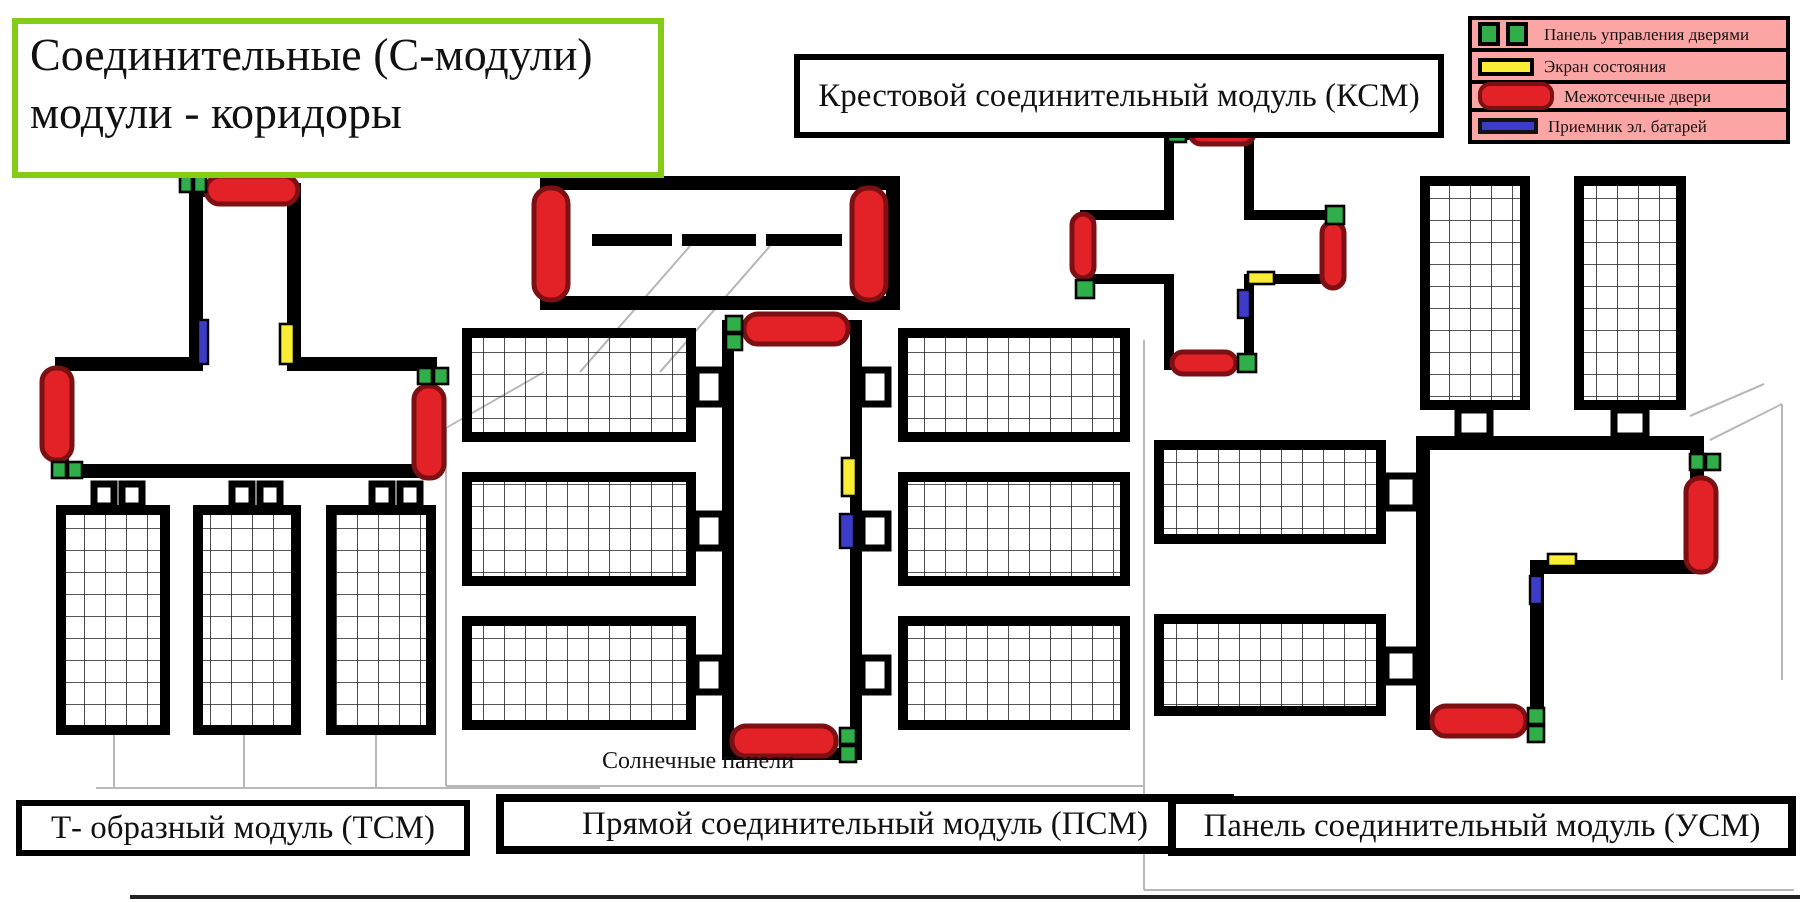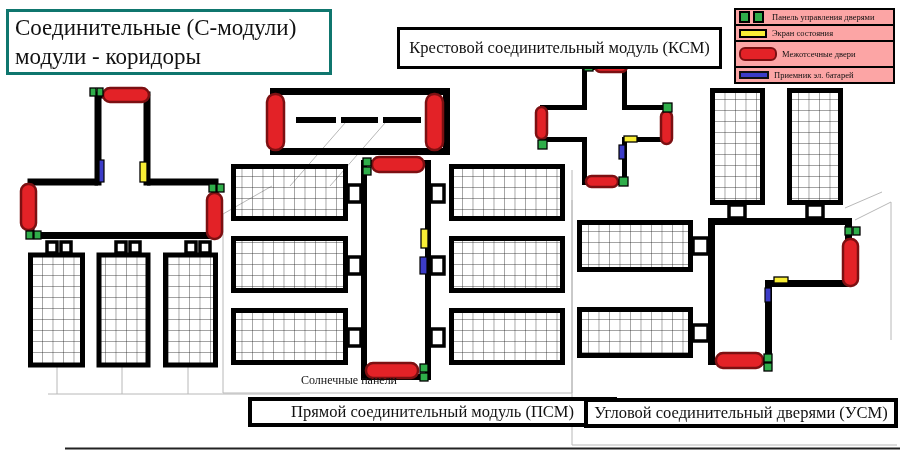--- a/index.html
+++ b/index.html
@@ -1,33 +1,33 @@
 <!DOCTYPE html>
 <html><head>
 <meta charset="utf-8">
 <style>
   html,body{margin:0;padding:0;background:#fff;}
   .canvas{position:relative;width:900px;height:451px;background:#ffffff;overflow:hidden;
           font-family:"Liberation Serif","DejaVu Serif",serif;color:#111;}
   .art{position:absolute;left:0;top:0;}
   .box{position:absolute;background:#fff;border:3px solid #000;box-sizing:border-box;
        display:flex;align-items:center;justify-content:center;white-space:nowrap;}
-  .title-box{position:absolute;left:6px;top:9px;width:326px;height:66px;background:#fff;
-             border:3px solid #0f766e;box-sizing:border-box;padding:2px 6px;line-height:1.25;}
+  .title-box{position:absolute;left:6px;top:9px;width:326px;height:80px;background:#fff;
+             border:3px solid #84cc16;box-sizing:border-box;padding:2px 6px;line-height:1.25;}
   .title-box .tl{font-size:23px;}
   .module-label{font-size:16.5px;}
   .ksm-label{left:397px;top:27px;width:325px;height:42px;}
   .tsm-label{left:8px;top:400px;width:227px;height:28px;}
   .psm-label{left:248px;top:397px;width:369px;height:30px;border-width:4px;}
   .usm-label{left:584px;top:398px;width:314px;height:30px;border-width:4px;}
   .legend{position:absolute;left:734px;top:8px;width:161px;box-sizing:border-box;}
   .legend-row{background:#fca5a5;border:2px solid #000;box-sizing:border-box;display:flex;
               align-items:center;height:18px;margin-top:-2px;padding:0 3px;}
   .legend-row:first-child{margin-top:0;}
-  .legend-row.tall{height:28px;}
+  .legend-row.tall{height:16px;}
   .legend-label{font-size:8.5px;margin-left:5px;letter-spacing:0;}
   .sw{display:inline-block;box-sizing:border-box;}
   .sw-green{width:11px;height:12px;background:#2fae4a;border:2px solid #000;margin-right:3px;}
   .sw-yellow{width:28px;height:9px;background:#f9ee35;border:2px solid #000;}
   .sw-red{width:38px;height:14px;background:#e32227;border:2px solid #7c1012;border-radius:6px;}
   .sw-blue{width:30px;height:8px;background:#3c3cc8;border:2px solid #111;}
   .solar-caption{position:absolute;left:301px;top:373px;font-size:12px;}
   
   .wall{fill:none;stroke:#000;stroke-linecap:butt;stroke-linejoin:miter;}
   .door{fill:#e32227;stroke:#7c1012;stroke-width:2.5;}
@@ -186,18 +186,19 @@
       <span class="sw sw-red"></span>
       <span class="legend-label">Межотсечные двери</span>
     </div>
     <div class="legend-row">
       <span class="sw sw-blue"></span>
       <span class="legend-label">Приемник эл. батарей</span>
     </div>
   </div>
 
   <div class="box ksm-label module-label">Крестовой соединительный модуль (КСМ)</div>
+  <div class="box tsm-label module-label">Т- образный модуль (ТСМ)</div>
   <div class="box psm-label module-label">Прямой соединительный модуль (ПСМ)</div>
-  <div class="box usm-label module-label">Угловой соединительный дверями (УСМ)</div>
+  <div class="box usm-label module-label">Панель соединительный модуль (УСМ)</div>
 
   <div class="solar-caption">Солнечные панели</div>
 
 </div>
 
 </body></html>

